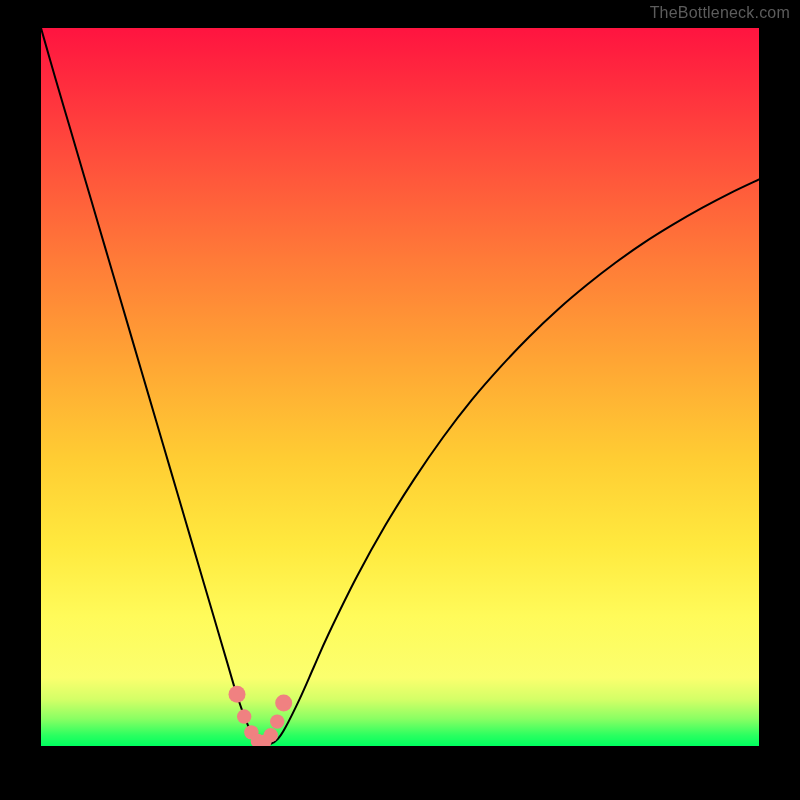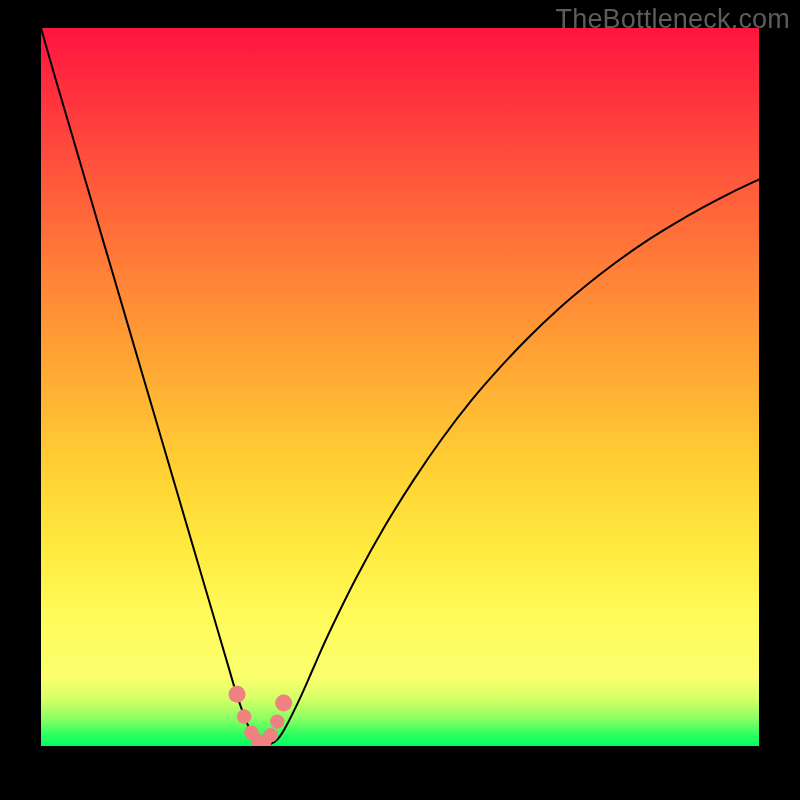--- a/index.html
+++ b/index.html
@@ -14,21 +14,21 @@
     width: 800px;
     height: 800px;
     background: #000000;
     position: relative;
   }
   .watermark {
     position: absolute;
     top: 4px;
     right: 10px;
     color: #5c5c5c;
-    font-size: 27px;
+    font-size: 16px;
     font-weight: 400;
     letter-spacing: 0.2px;
     z-index: 5;
     text-align: center;
   }
   .plot-area {
     position: absolute;
     left: 41px;
     top: 28px;
     width: 718px;

